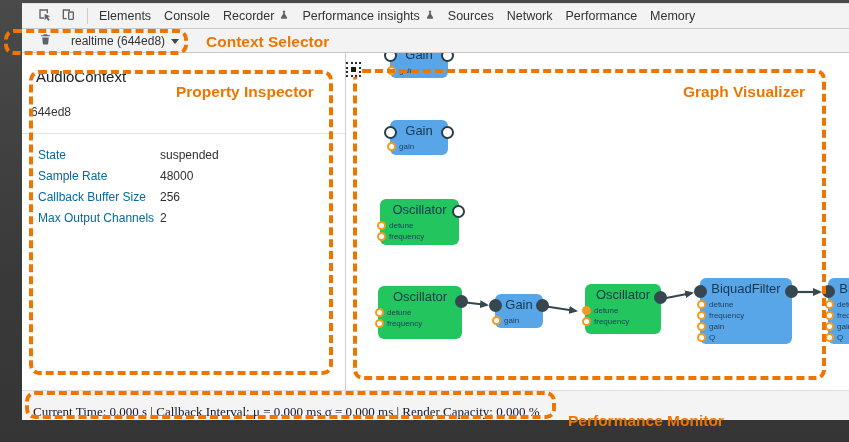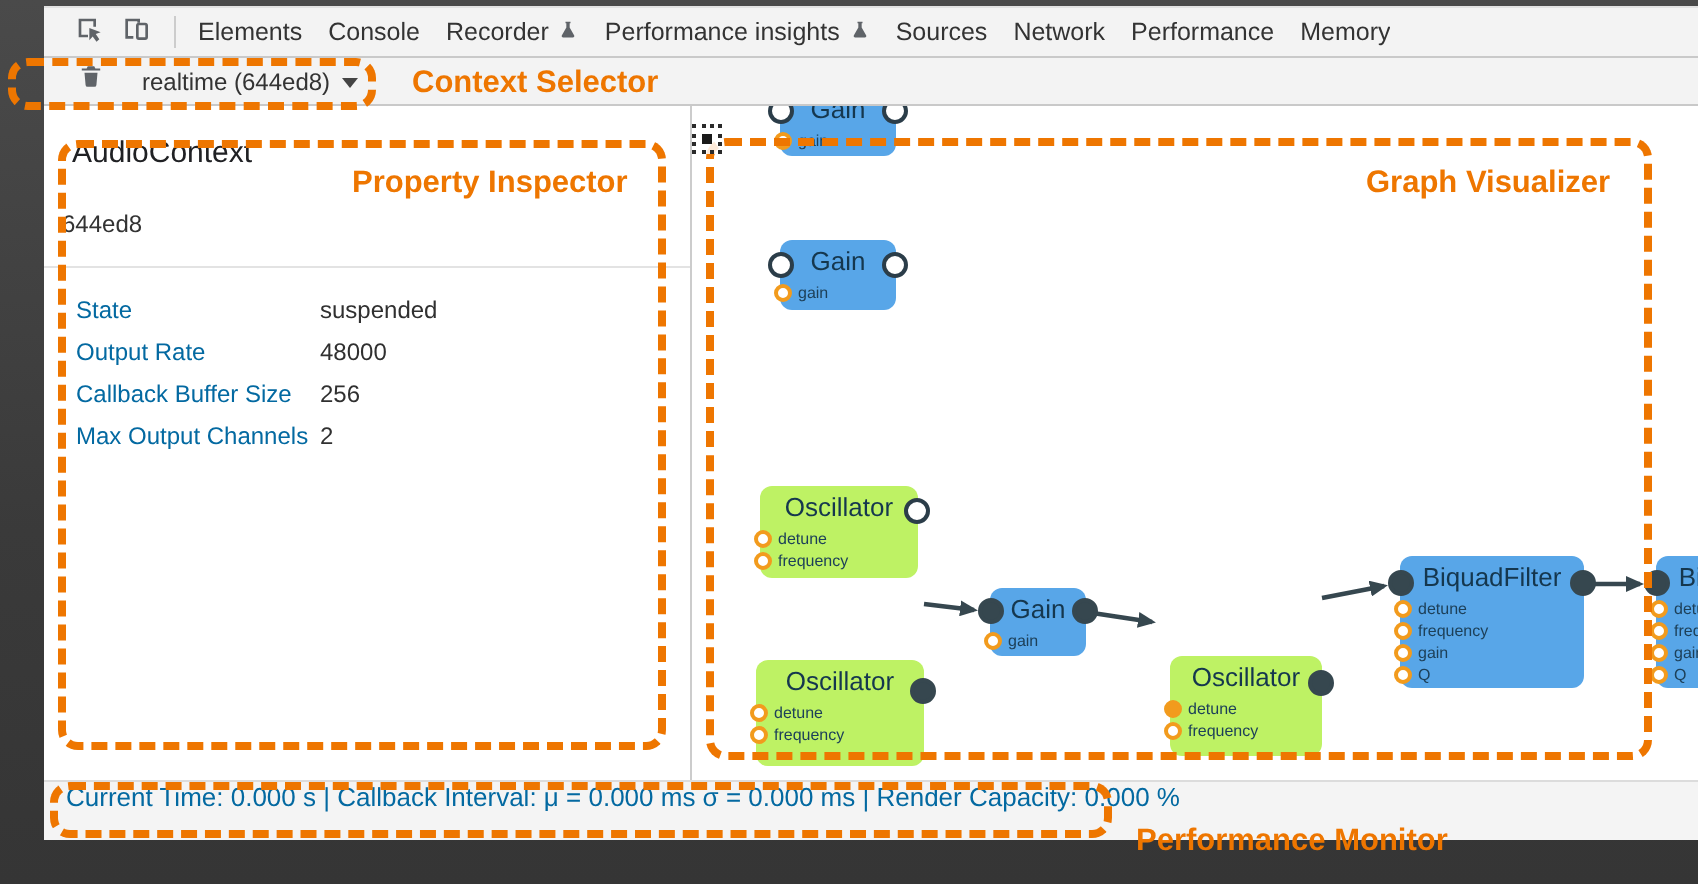--- a/index.html
+++ b/index.html
@@ -36,34 +36,34 @@
   .pi-rows { position:absolute; left:16px; top:91px; width:290px; }
   .pi-row { display:flex; height:21px; align-items:center; font-size:12px; }
   .pi-label { width:122px; color:#0369a1; flex:none; }
   .pi-value { color:#303030; }
 
   
   .graph { position:absolute; left:324px; top:0; width:503px; height:337px; overflow:hidden; background:#fff; }
   .edges { position:absolute; left:0; top:0; }
   .node { position:absolute; border-radius:6px; padding:3px 6px 2px; }
   .blue { background:#58a6e8; }
-  .green { background:#bef264;margin-top:44px; }
+  .green { background:#22c55e; }
   .ntitle { font-size:13px; line-height:15px; text-align:center; color:#15374e; white-space:nowrap; }
   .params { margin-top:3px; }
   .param { display:flex; align-items:center; height:11px; font-size:8px; color:#1d4059; }
   .pdot { flex:none; width:9px; height:9px; border-radius:50%; border:2px solid #f29b1d; background:#fff; margin-left:-9px; margin-right:3px; }
   .pdot.filled { background:#f29b1d; }
   .port { position:absolute; width:13px; height:13px; border-radius:50%; background:#fff; border:2px solid #2b3d49; }
   .port.conn { background:#36474f; border-color:#36474f; }
   .port.in { left:-6px; } .port.out { right:-6px; }
 
   
   .statusbar { position:absolute; left:22px; top:390px; width:827px; height:30px;
-               background:#f4f4f4; border-top:1px solid #dcdcdc; display:flex; align-items:flex-start;
-               padding-left:11px; font-size:13px; color:#0369a1; }
+               background:#f4f4f4; border-top:1px solid #dcdcdc; display:flex; align-items:flex-end;
+               padding-left:11px; font-size:13px; color:#0f172a;font-family:Liberation Serif, serif; }
 
   
   .ann-box { position:absolute; border:4px dashed var(--ann); border-radius:10px; pointer-events:none; }
   .ann-label { position:absolute; color:var(--ann); font-weight:bold; font-size:15.5px; pointer-events:none; white-space:nowrap; }
   .ann-handle { position:absolute; left:346px; top:62px; width:15px; height:15px;
                 border:2px dotted #2a2a2a; background:rgba(255,255,255,.85); }
   .ann-handle::after { content:""; position:absolute; left:3px; top:3px; width:5px; height:5px; background:#1a1a1a; }
 </style>
 </head>
 <body>
@@ -142,21 +142,21 @@
     <div>
       <div class="pi-title">AudioContext</div>
       <div class="pi-id">644ed8</div>
       <div class="pi-divider"></div>
       <div class="pi-rows">
         <div class="pi-row">
           <span class="pi-label">State</span>
           <span class="pi-value">suspended</span>
         </div>
         <div class="pi-row">
-          <span class="pi-label">Output Rate</span>
+          <span class="pi-label">Sample Rate</span>
           <span class="pi-value">48000</span>
         </div>
         <div class="pi-row">
           <span class="pi-label">Callback Buffer Size</span>
           <span class="pi-value">256</span>
         </div>
         <div class="pi-row">
           <span class="pi-label">Max Output Channels</span>
           <span class="pi-value">2</span>
         </div>

